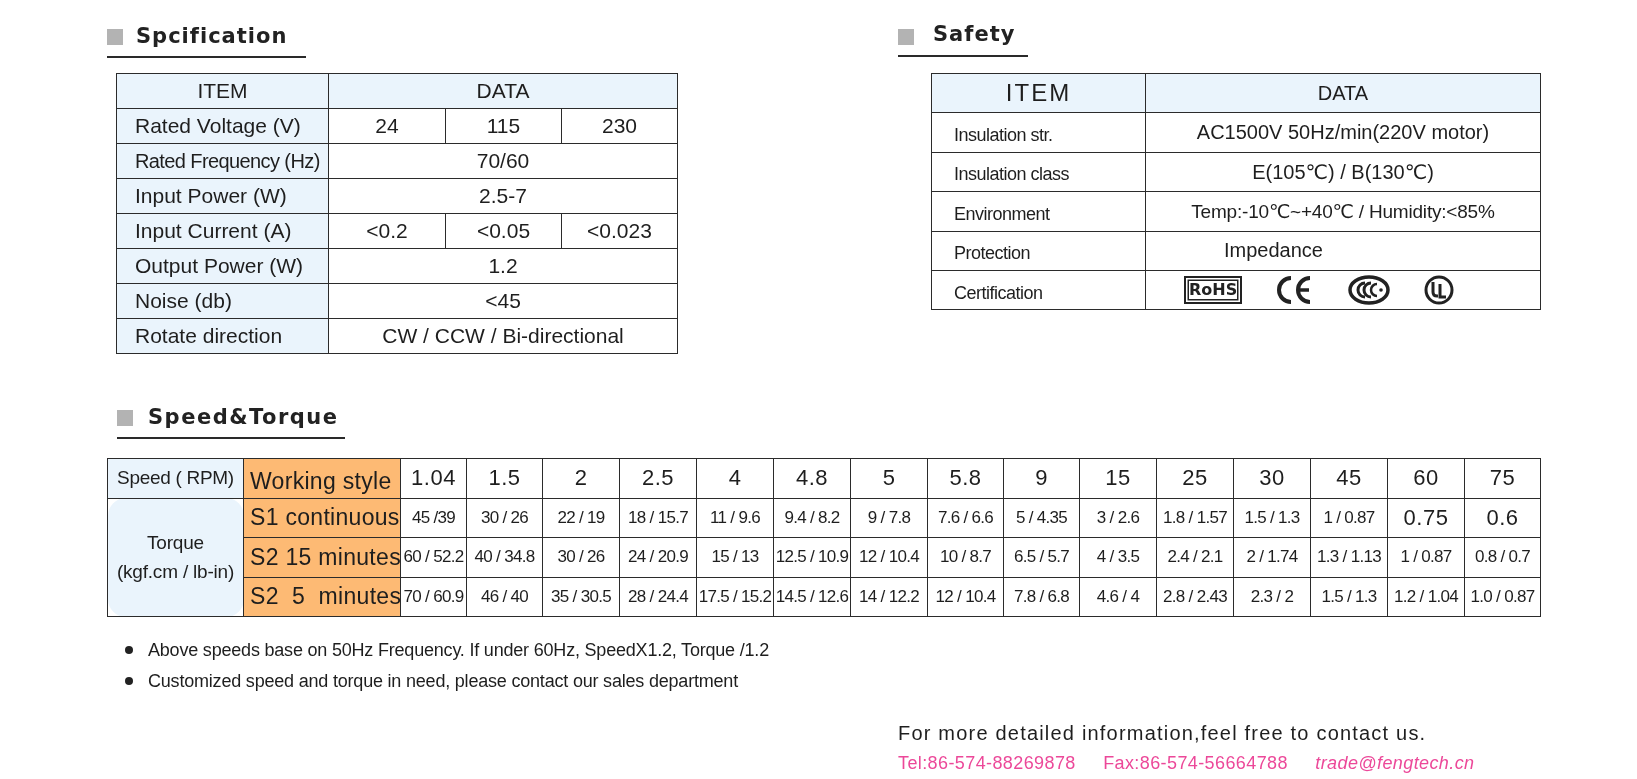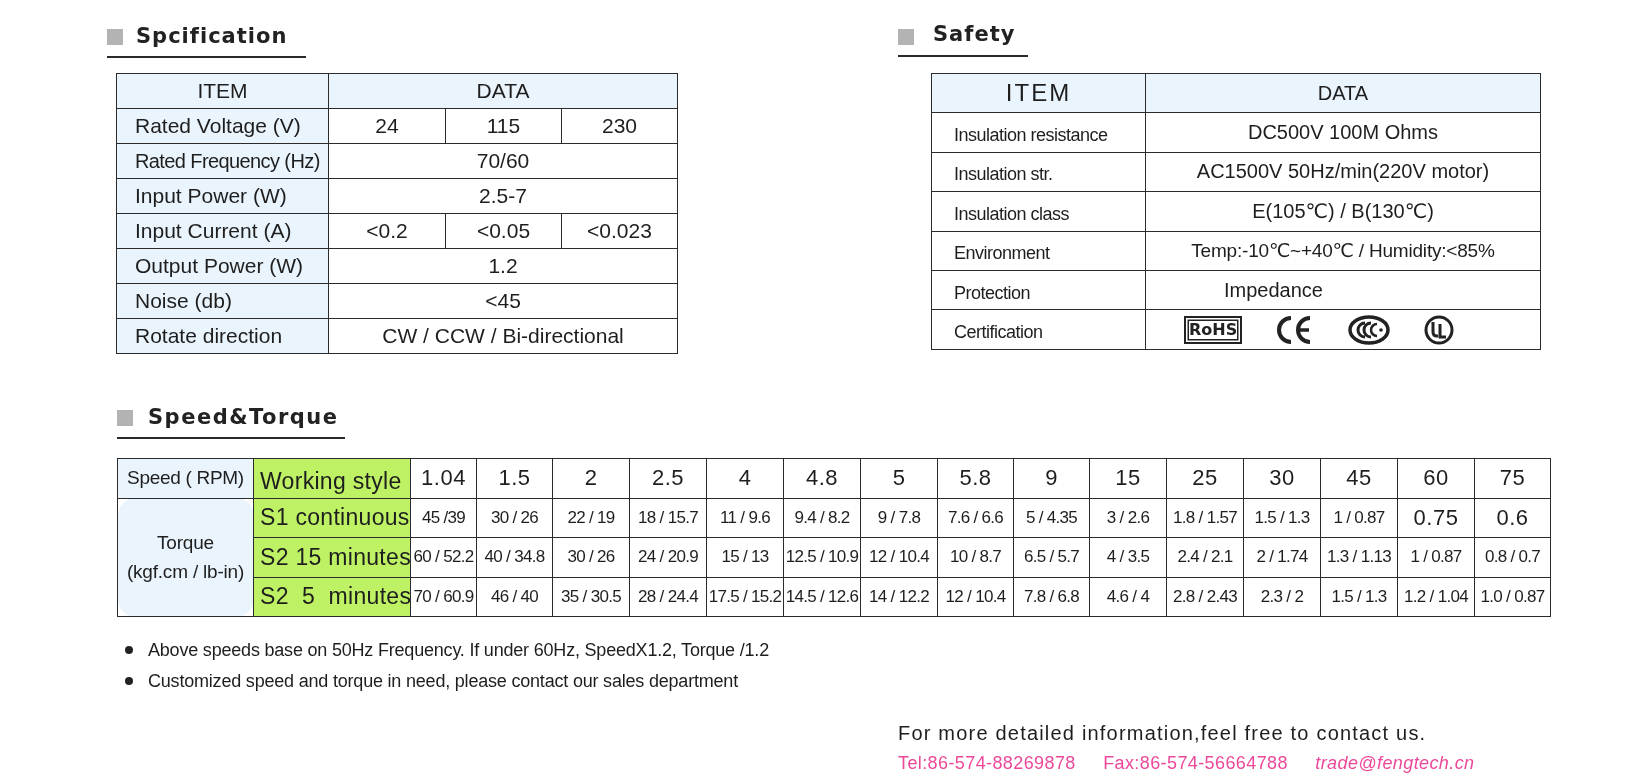--- a/index.html
+++ b/index.html
@@ -7,21 +7,21 @@
   body { position: relative; font-family: "Liberation Sans", "DejaVu Sans", sans-serif; color: #1e1e1e; }
 
   .heading { position: absolute; }
   .heading .sq { position: absolute; left: 0; width: 16px; height: 16px; background: #b3b3b3; }
   .heading .title { position: absolute; font-family: "DejaVu Sans", sans-serif; font-weight: bold; font-size: 21px; letter-spacing: 1px; color: #222; white-space: nowrap; line-height: 1; }
   .heading .uline { position: absolute; left: 0; height: 2px; background: #2a2a2a; }
 
   table { position: absolute; border-collapse: collapse; table-layout: fixed; }
   td { border: 1.3px solid #2b2b2b; text-align: center; vertical-align: middle; white-space: nowrap; overflow: hidden; color: #1e1e1e; padding: 0; }
   .blue { background: #eaf4fc; }
-  .grey { background: #bef264; }
+  .grey { background: #fdba74; }
 
   #spec td { font-size: 21px; height: 35px; }
   #spec td.lbl { text-align: left; padding-left: 18px; }
   #spec td.narrow { font-size: 20px; letter-spacing: -0.6px; transform-origin: left; margin-top: 36px; }
 
   #safety td { font-size: 20px; height: 39.4px; }
   #safety td.lbl { text-align: left; padding-left: 22px; font-size: 18px; letter-spacing: -0.5px; padding-top: 6px; }
   #safety td.hdr-item { font-size: 24px; letter-spacing: 2px; }
   #safety td.left-ish { text-align: left; padding-left: 114px; }
 
@@ -110,24 +110,20 @@
 
 <table id="safety" style="left:931px; top:73px; width:609px;">
   <colgroup>
       <col style="width:214px">
       <col style="width:395px">
     </colgroup>
   <tbody>
       <tr>
     <td class="blue hdr-item">ITEM</td>
     <td class="blue">DATA</td>
-  </tr>
-  <tr>
-    <td class="lbl">Insulation resistance</td>
-    <td>DC500V  100M Ohms</td>
   </tr>
   <tr>
     <td class="lbl">Insulation str.</td>
     <td>AC1500V 50Hz/min(220V motor)</td>
   </tr>
   <tr>
     <td class="lbl">Insulation class</td>
     <td>E(105℃) / B(130℃)</td>
   </tr>
   <tr>
@@ -165,21 +161,21 @@
   </tr>
 </tbody>
   </table>
 
 <div class="heading" style="left:117px; top:410px;">
   <div class="sq" style="top:0;"></div>
   <div class="title" style="left:31px; top:-3px; letter-spacing:1.5px;">Speed&amp;Torque</div>
   <div class="uline" style="top:27px; width:228px;"></div>
 </div>
 
-<table id="speed" style="left:117px; top:458px; width:1200px;padding-left:28px;">
+<table id="speed" style="left:107px; top:458px; width:1200px;padding-left:28px;">
   <colgroup>
     <col style="width:136px">
       <col style="width:157px">
     <col style="width:66px">
       <col style="width:76px">
       <col style="width:77px">
       <col style="width:77px">
       <col style="width:77px">
     <col style="width:77px">
       <col style="width:77px">

